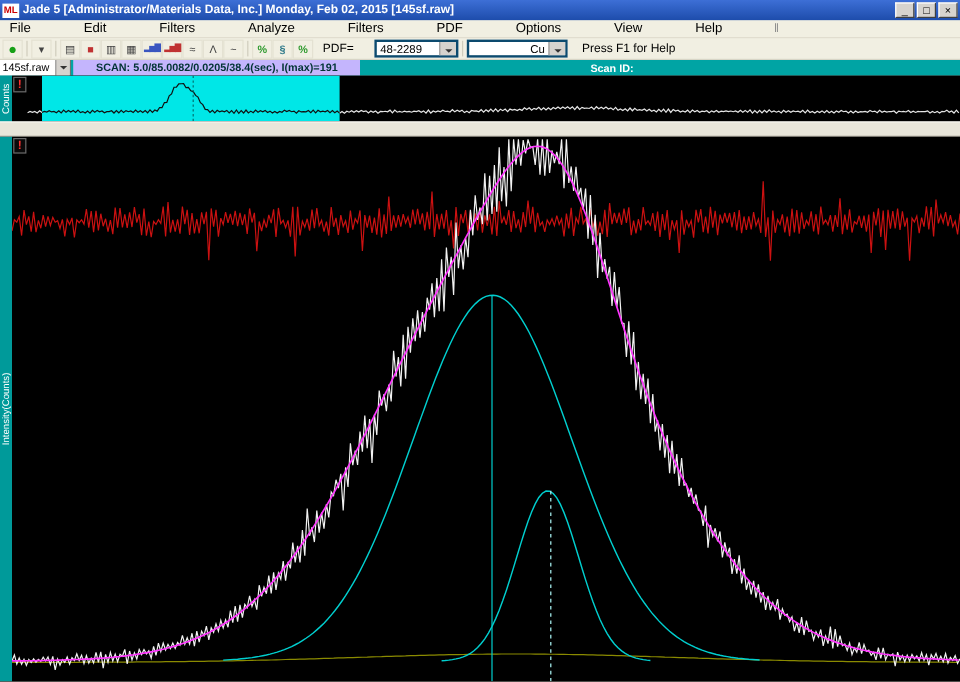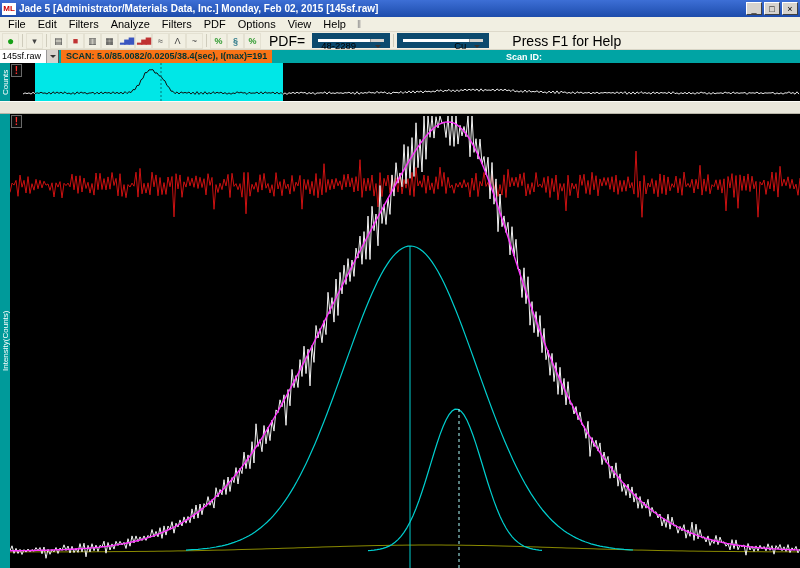--- a/index.html
+++ b/index.html
@@ -13,54 +13,54 @@
     background: linear-gradient(180deg, #3d6fd6, #1d4cab); padding: 0 2px; }
   .app-icon { width: 14px; height: 12px; background: #fff; color: #c00; font-size: 8px;
     font-weight: bold; line-height: 12px; text-align: center; margin-right: 3px; flex: none; }
   .title-text { color: #fff; font-size: 10px; font-weight: bold; flex: 1;
     white-space: nowrap; overflow: hidden; }
   .winbtn { width: 16px; height: 13px; font-size: 9px; line-height: 10px; color: #000;
     background: #d6d3ce; border: 1px solid; border-color: #fff #404040 #404040 #fff;
     margin-left: 2px; padding: 0; font-family: inherit; flex: none; }
   
   .menubar { height: 15px; display: flex; align-items: center; background: #f1efe2;
-    font-size: 11px; color: #000; padding-left: 2px; border-bottom: 1px solid #ddd9ca; }
+    font-size: 11px; color: #000; padding-left: 2px; border-bottom: 1px solid #ddd9ca; gap: 32px; }
   .menu-item { padding: 0 6px; }
   .menu-grip { color: #8a8a8a; padding-left: 5px; font-size: 10px; }
   
   .toolbar { height: 18px; display: flex; align-items: center; background: #f1efe2;
     padding-left: 2px; border-bottom: 1px solid #d8d5c6; }
   .tbtn { width: 17px; height: 16px; font-size: 9px; line-height: 14px; text-align: center;
     background: #f1efe2; border: 1px solid #e4e1d2; padding: 0; color: #444; font-family: inherit; flex: none; }
   .tbtn.run   { color: #17a017; font-size: 12px; }
   .tbtn.red   { color: #c03232; }
   .tbtn.blue  { color: #3a55c0; font-size: 7px; letter-spacing: -1px; }
   .tbtn.red2  { color: #c03232; font-size: 7px; letter-spacing: -1px; }
   .tbtn.green { color: #2f9a2f; font-weight: bold; }
   .tbtn.teal  { color: #2f7a8a; font-weight: bold; }
   .sep { width: 1px; height: 13px; background: #cfccbc; margin: 0 3px; flex: none; }
-  .pdf-label { font-size: 14px; margin: 0 7px 0 8px; }
-  .combo { display: inline-flex; height: 15px; border: 6px solid #0c4a6e; background: #fff;
+  .pdf-label { font-size: 10px; margin: 0 17px 0 8px; }
+  .combo { display: inline-flex; height: 15px; border: 2px solid #0c4a6e; background: #fff;
     align-items: stretch; flex: none; }
   .combo-value { font-size: 9.5px; line-height: 13px; padding: 0 3px; min-width: 52px; color: #000; }
   .combo.cu .combo-value { min-width: 18px; margin-left: 48px; }
   .combo-arrow { width: 14px; background: #d6d3ce; border-left: 1px solid #999; position: relative; }
   .combo-arrow::after { content: ""; position: absolute; left: 4px; top: 6px;
     border: 3px solid transparent; border-top-color: #333; }
-  .help-text { font-size: 14px; margin-left: 23px; color: #000; }
+  .help-text { font-size: 10px; margin-left: 12px; color: #000; }
   
   .scanbar { height: 13px; background: #00a4a4; display: flex; align-items: center; position: relative; }
   .file-combo { display: inline-flex; height: 13px; background: #fff; flex: none; border-right: 1px solid #555; }
   .file-combo .fc-value { font-size: 9px; line-height: 13px; min-width: 46px; padding: 0 2px; color: #000; }
   .fc-arrow { width: 12px; background: #d6d3ce; border-left: 1px solid #999; position: relative; }
   .fc-arrow::after { content: ""; position: absolute; left: 3px; top: 5px;
     border: 3px solid transparent; border-top-color: #333; }
-  .scan-chip { background: #f97316; color: #013333; font-size: 9px; line-height: 13px;
-    padding: 0 5px; margin-left: 2px; font-weight: bold; white-space: nowrap; }
-  .scan-id { position: absolute; left: 506px; color: #fff; font-size: 9px; font-weight: bold; }
+  .scan-chip { background: #c4b5fd; color: #013333; font-size: 9px; line-height: 13px;
+    padding: 0 19px; margin-left: 2px; font-weight: bold; white-space: nowrap; }
+  .scan-id { position: absolute; left: 492px; color: #fff; font-size: 9px; font-weight: bold; }
   
   .thumbrow { height: 38px; display: flex; background: #000; }
   .mainrow  { height: 454px; display: flex; background: #000; }
   .vlabel { width: 10px; background: #009a9a; color: #fff; font-size: 8px;
     writing-mode: vertical-rl; transform: rotate(180deg);
     display: flex; align-items: center; justify-content: center; flex: none; white-space: nowrap; }
   .plotwrap { position: relative; flex: 1; background: #000; overflow: hidden; }
   .alert { position: absolute; left: 1px; top: 1px; width: 11px; height: 13px; z-index: 2;
     background: #0a0a0a; border: 1px solid #6a6a6a; color: #ff3030; font-size: 10px;
     font-weight: bold; line-height: 11px; text-align: center; }

